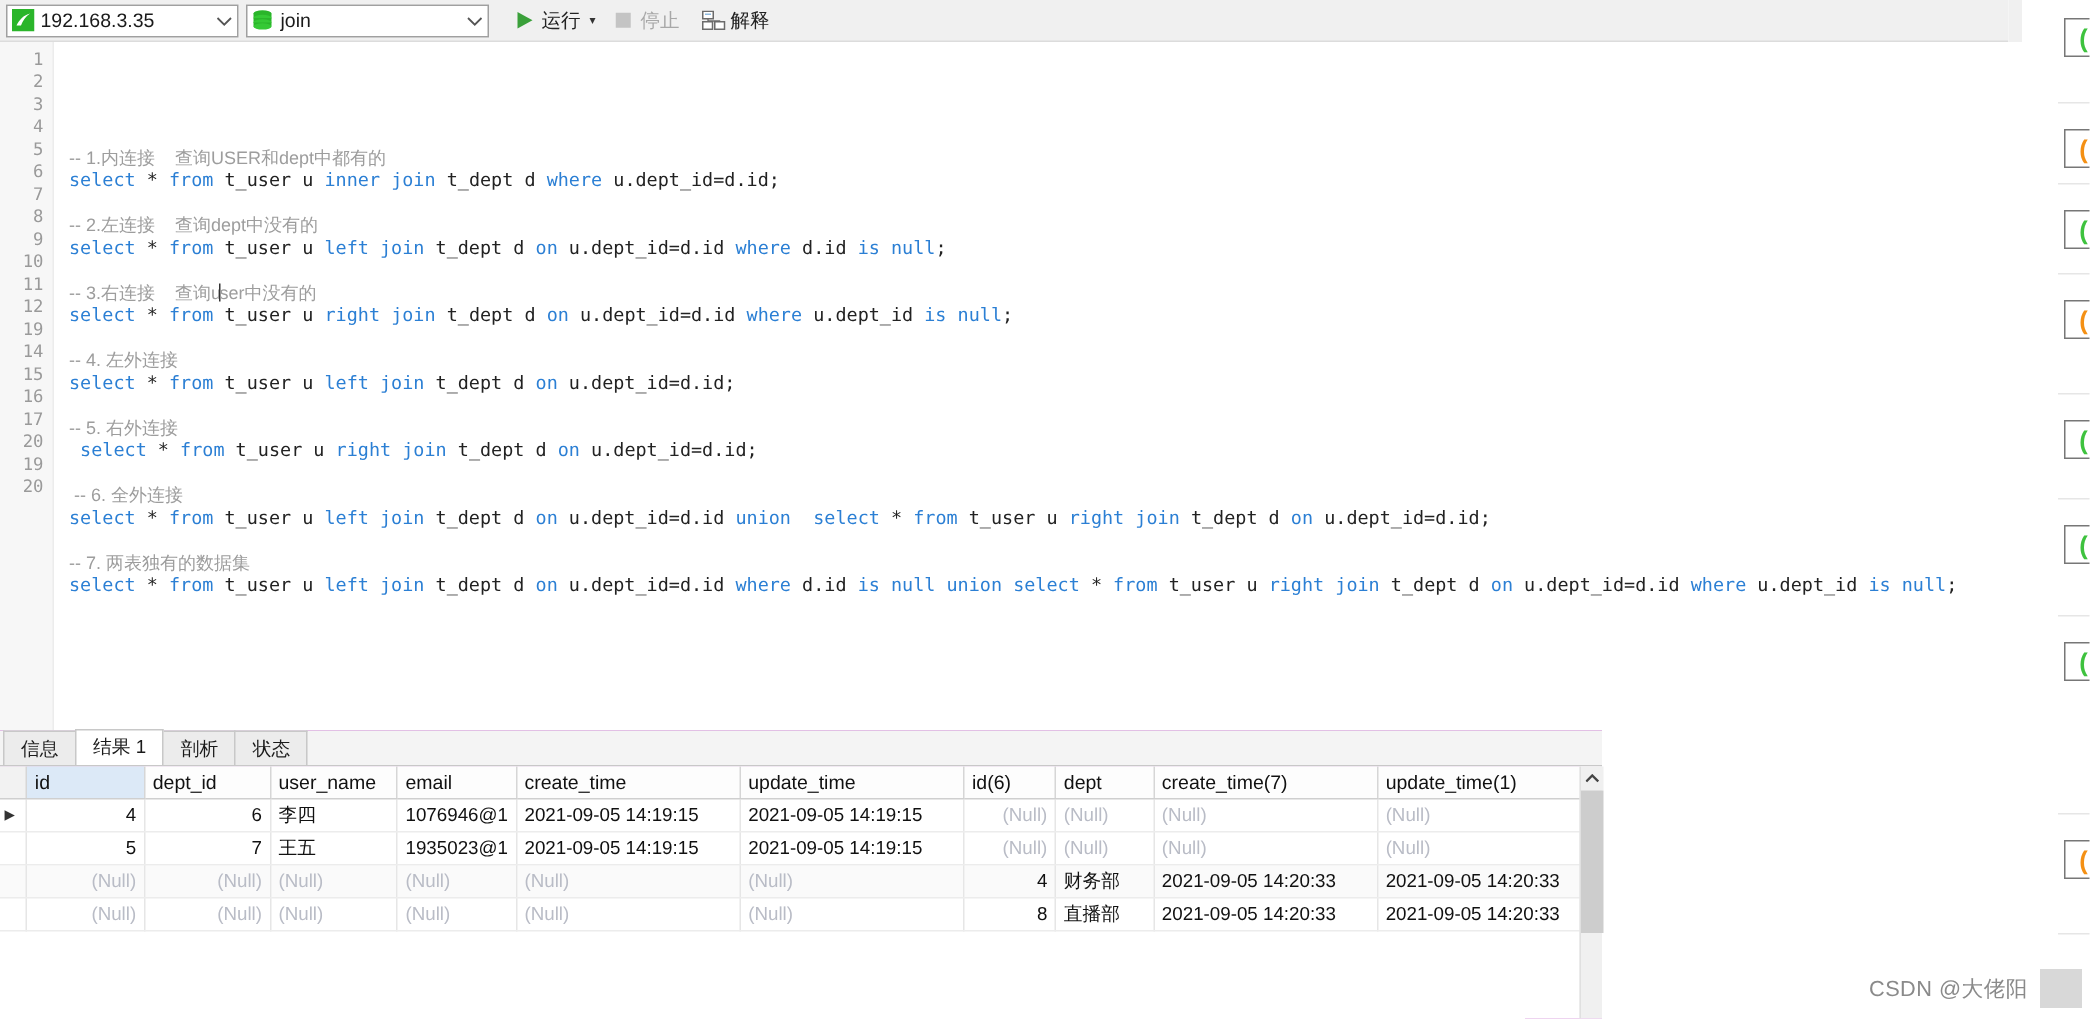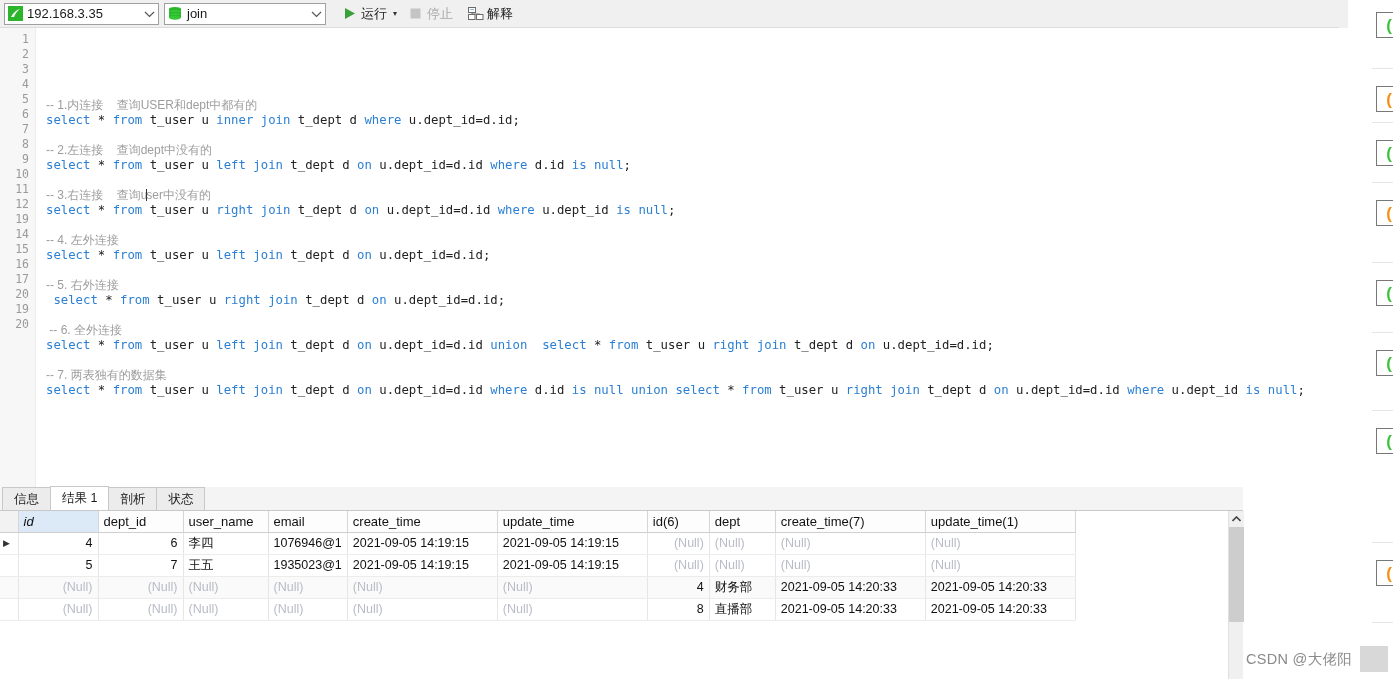--- a/index.html
+++ b/index.html
@@ -60,42 +60,42 @@
   .cline { height:15px; padding-left:10px; color:#222; }
   .kw  { color:#2b7fd4; }
   .cm  { color:#9d9d9d; font-family:"Liberation Sans","DejaVu Sans",sans-serif; font-size:12px; }
   .caret-txt {
     display:inline-block; width:1px; height:12px; background:#333;
     vertical-align:-2px; margin:0 -1px;
   }
 
   
   .respanel {
-    position:absolute; left:0; top:487px; width:1243px; height:192px; background:#a21caf;
+    position:absolute; left:0; top:487px; width:1068px; height:192px; background:#a21caf;
   }
   .tabs {
     position:absolute; left:0; top:0; height:24px; width:100%;
     border-bottom:1px solid #c8c8c8; background:#f4f4f4;
     display:flex; align-items:flex-end; padding-left:2px;
   }
   .tab {
     height:23px; line-height:22px; padding:0 11px; font-size:12.5px; color:#1a1a1a;
     border:1px solid #c8c8c8; border-bottom:none; background:#ececec;
     margin-right:-1px; position:relative;
   }
   .tab.active { background:#ffffff; height:24px; line-height:23px; z-index:3; }
 
   .gridwrap { position:absolute; left:0; top:24px; width:100%; height:168px; background:#fff; }
   table.grid { border-collapse:collapse; table-layout:fixed; font-size:12.5px; color:#111; }
   table.grid th {
     height:21px; font-weight:normal; text-align:left; padding:0 5px;
     border-right:1px solid #d6d6d6; border-bottom:1px solid #cfcfcf;
     background:#fdfdfd; color:#111; font-size:13px;
   }
-  table.grid th.sel { background:#dce9f7;font-style:italic; }
+  table.grid th.sel { background:#dce9f7; }
   table.grid th.rowmark { width:18px; padding:0; background:#f2f2f2; border-right:1px solid #d6d6d6;}
   table.grid td {
     height:22px; padding:0 5px; border-right:1px solid #e6e6e6; border-bottom:1px solid #ececec;
     overflow:hidden; white-space:nowrap; text-overflow:clip;
   }
   table.grid td.rowmark { width:18px; padding:0 0 0 3px; background:#fff; color:#333; font-size:9px; }
   tr.alt td { background:#fafafa; }
   tr.alt td.rowmark { background:#fafafa; }
   td.num { text-align:right; }
   .nullv { color:#b9bcc6; }

